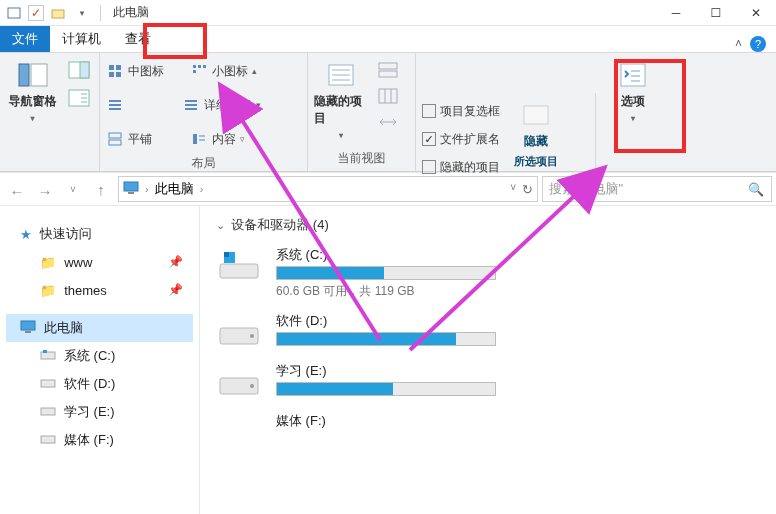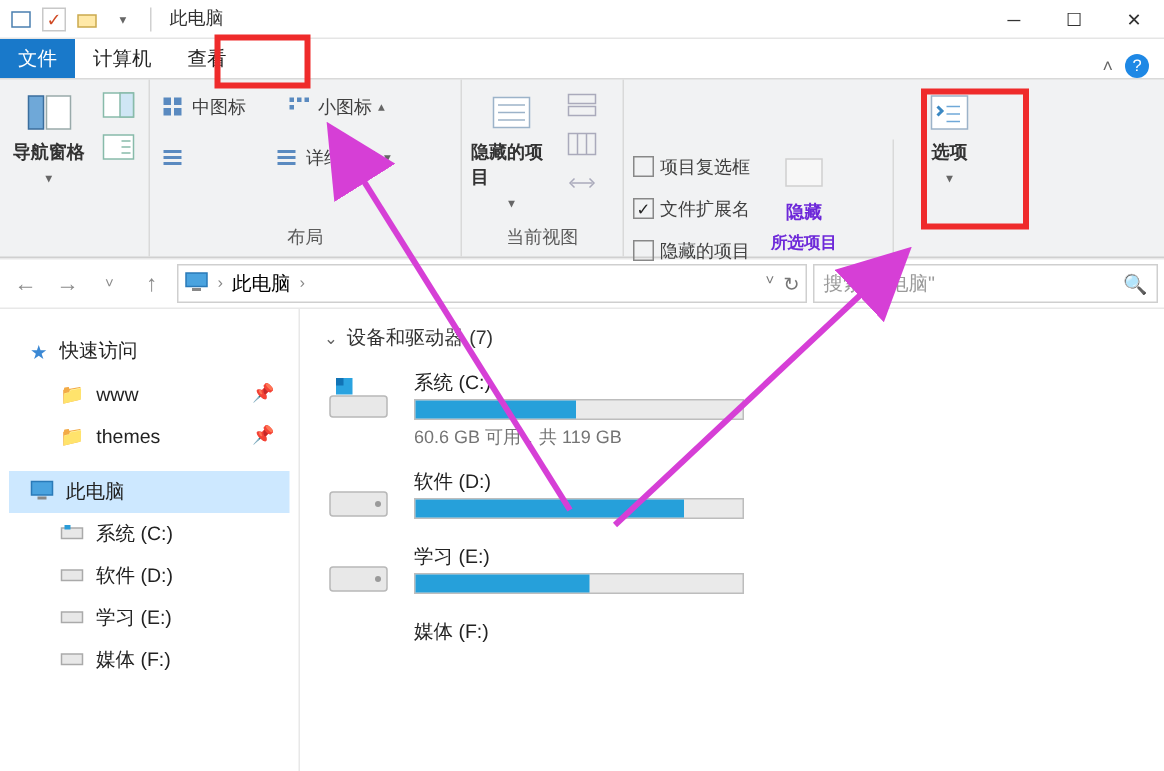--- a/index.html
+++ b/index.html
@@ -164,20 +164,39 @@
         <span class="ico">
             <svg width="14" height="14">
               <rect x="1" y="2" width="12" height="2" fill="#5a8ac0"></rect>
               <rect x="1" y="6" width="12" height="2" fill="#5a8ac0"></rect>
               <rect x="1" y="10" width="12" height="2" fill="#5a8ac0"></rect>
             </svg>
           </span>
         <span>详细信息</span>
         <span style="margin-left:auto;font-size:9px;color:#666;">▾</span>
       </div>
+      <div class="layout-row">
+        <span class="ico">
+            <svg width="14" height="14">
+              <rect x="1" y="1" width="12" height="5" fill="none" stroke="#5a8ac0"></rect>
+              <rect x="1" y="8" width="12" height="5" fill="none" stroke="#5a8ac0"></rect>
+            </svg>
+          </span>
+        <span>平铺</span>
+        <span style="width:30px;"></span>
+        <span class="ico">
+            <svg width="14" height="14">
+              <rect x="1" y="2" width="4" height="10" fill="#5a8ac0"></rect>
+              <line x1="7" y1="4" x2="13" y2="4" stroke="#5a8ac0"></line>
+              <line x1="7" y1="8" x2="13" y2="8" stroke="#5a8ac0"></line>
+            </svg>
+          </span>
+        <span>内容</span>
+        <span style="margin-left:auto;font-size:9px;color:#666;">▿</span>
+      </div>
     </div>
     <div class="group-label">布局</div>
   </div>
 
   <div class="group" style="width:108px;">
     <div class="group-body">
       <div class="big-btn">
         <span class="ic">
           <svg width="28" height="24">
               <rect x="2" y="2" width="24" height="20" fill="#fff" stroke="#9cb3c9"></rect>
@@ -224,21 +243,21 @@
         </div>
         <div class="layout-row">
           <span class="chk">✓</span>
           <span>文件扩展名</span>
         </div>
         <div class="layout-row">
           <span class="chk"></span>
           <span>隐藏的项目</span>
         </div>
       </div>
-      <div class="big-btn" style="width:60px;color:#6d28d9;">
+      <div class="big-btn" style="width:60px;color:#0c4a6e;">
         <span class="ic">
           <svg width="28" height="22">
               <rect x="2" y="2" width="24" height="18" fill="#f7f7f7" stroke="#cfcfcf"></rect>
             </svg>
         </span>
         <span>隐藏</span>
         <span style="font-size:11px;">所选项目</span>
       </div>
     </div>
   </div>
@@ -339,21 +358,21 @@
       <span><svg width="16" height="12">
             <rect x="1" y="3" width="14" height="7" fill="#e8e8e8" stroke="#aaa"></rect>
           </svg></span>
       <span>媒体 (F:)</span>
     </div>
   </div>
 
   <div class="content">
     <div class="section-header">
       <span style="color:#666;font-size:11px;">⌄</span>
-      <span>设备和驱动器 (7)</span>
+      <span>设备和驱动器 (4)</span>
     </div>
 
     <div class="drive">
       <span class="dicon">
         <svg width="42" height="34">
             <rect x="2" y="16" width="38" height="14" rx="2" fill="#e8e8e8" stroke="#b8b8b8"></rect>
             <rect x="6" y="4" width="11" height="11" fill="#2aa3e0"></rect>
             <rect x="6" y="4" width="5" height="5" fill="#1173b5"></rect>
           </svg>
       </span>

